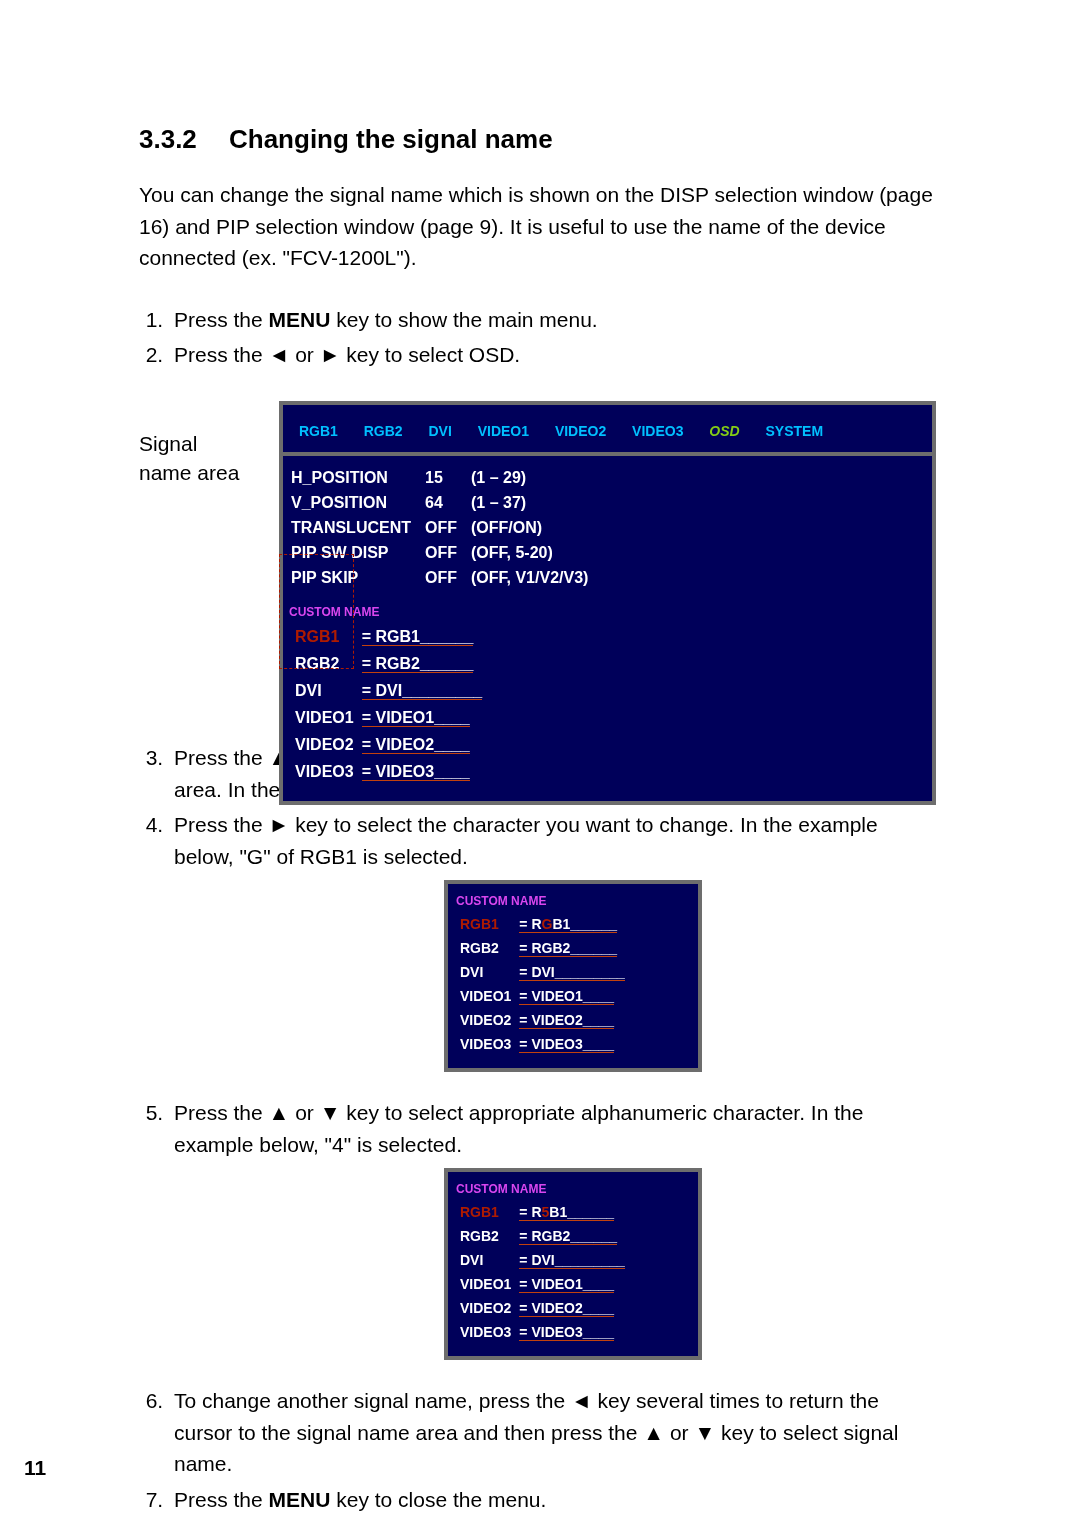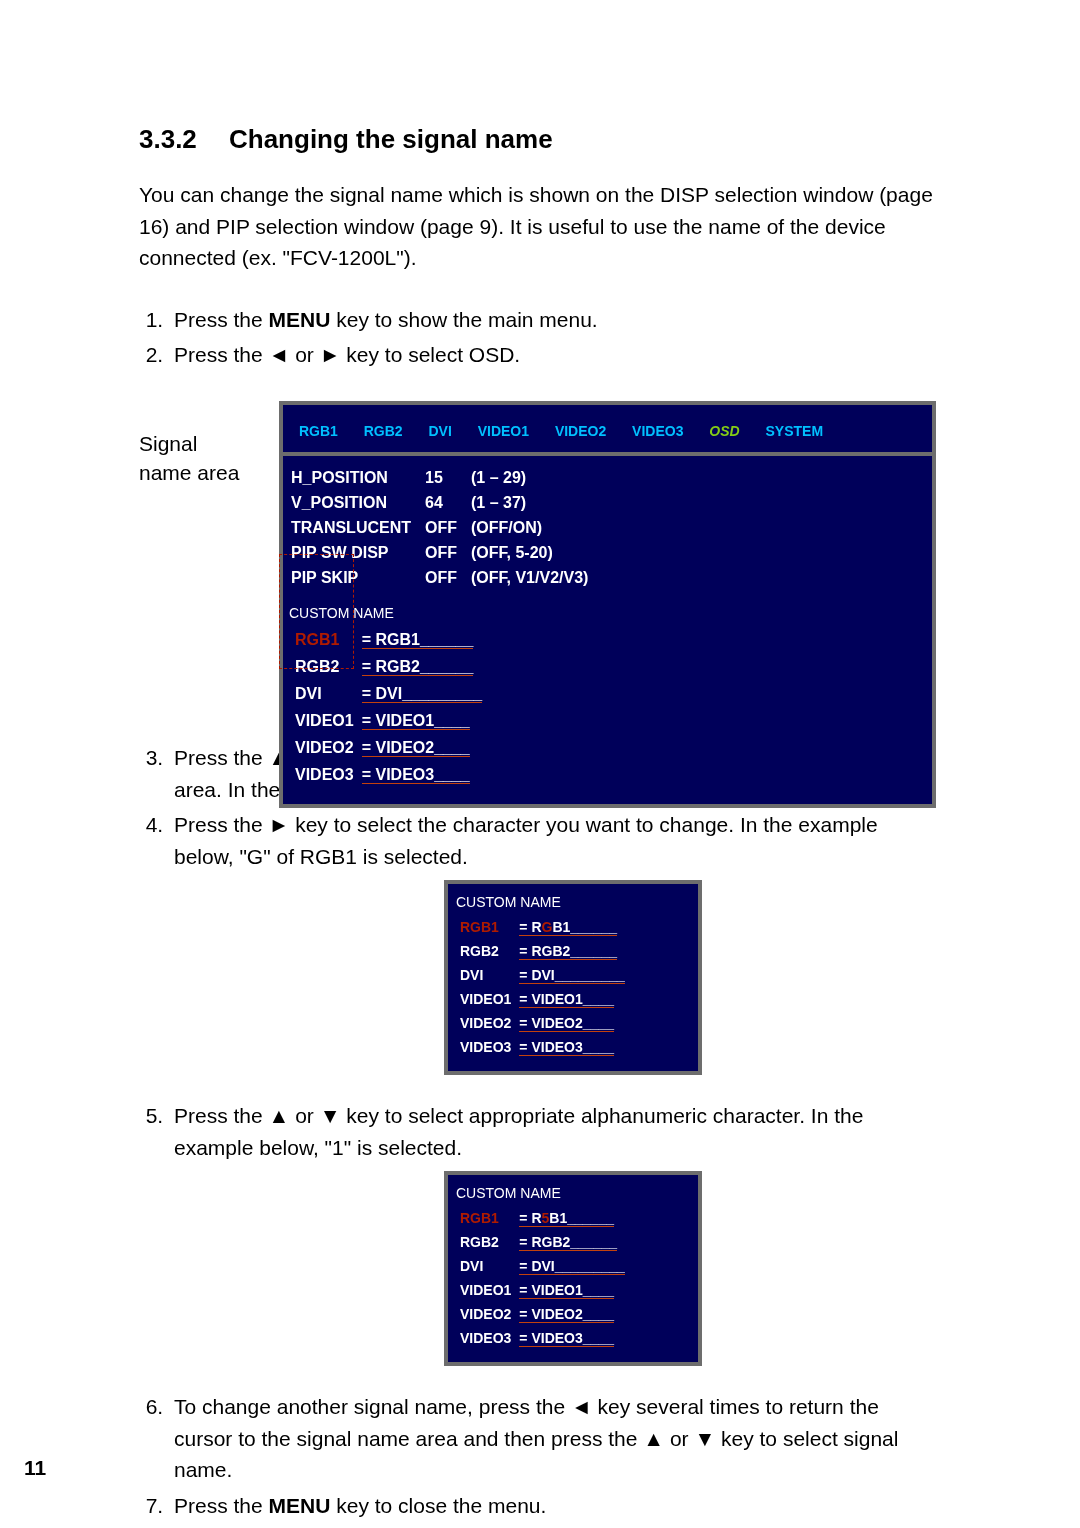--- a/index.html
+++ b/index.html
@@ -18,21 +18,21 @@
   .arrow{position:absolute;left:155px;top:75px;pointer-events:none;}
   .osd{position:absolute;left:140px;top:0;width:657px;background:#6d6d6d;border:none;}
   .osd-inner{padding:4px;}
   .tabrow{background:#00005a;padding:8px 6px;white-space:nowrap;}
   .tabrow span{color:#00c0ff;font-weight:bold;font-size:14px;margin:0 10px;}
   .tabrow .sel{color:#84cc16;font-style:italic;}
   .osd-body{background:#00005a;padding:10px 0 16px 0;margin-top:4px;}
   .osd-body table{border-collapse:collapse;font-size:16px;color:#fff;font-weight:bold;margin-left:8px;}
   .osd-body td{padding:0 14px 1px 0;white-space:nowrap;}
 
-  .cname-head{color:#ffffff;font-weight:normal;font-size:14px;padding:12px 0 0 6px;}
+  .cname-head{color:#d946ef;font-weight:bold;font-size:12px;padding:12px 0 0 6px;}
   .cname-list{border-collapse:collapse;font-size:14px;font-weight:bold;margin:2px 0 0 6px;position:relative;}
   .cname-list td{padding:1.5px 4px;white-space:nowrap;}
   .ckey{color:#fff;}
   .ckey.sel{color:#af1b00;}
   .cval{color:#fff;}
   .cval u{text-decoration:none;border-bottom:1px solid #c2410c;padding-bottom:0;}
   span.hl{color:#af1b00;}
 
   .dashbox{position:absolute;left:140px;top:153px;width:73px;height:113px;border:1.5px dashed #af1b00;pointer-events:none;}
 
@@ -189,21 +189,21 @@
                 <td class="ckey">VIDEO3</td>
                 <td class="cval"><u>= VIDEO3____</u></td>
               </tr>
         </tbody>
           </table>
       </div>
     </div>
 
     <ol class="steps" start="5">
       <li>
-        <span>Press the ▲ or ▼ key to select appropriate alphanumeric character. In the example below, "1" is selected.</span><br>
+        <span>Press the ▲ or ▼ key to select appropriate alphanumeric character. In the example below, "4" is selected.</span><br>
       </li>
     </ol>
 
     <div class="mini-wrap">
       <div class="mini">
         <div class="cname-head">CUSTOM NAME</div>
         <table class="cname-list">
           <tbody>
               <tr>
                 <td class="ckey sel">RGB1</td>

